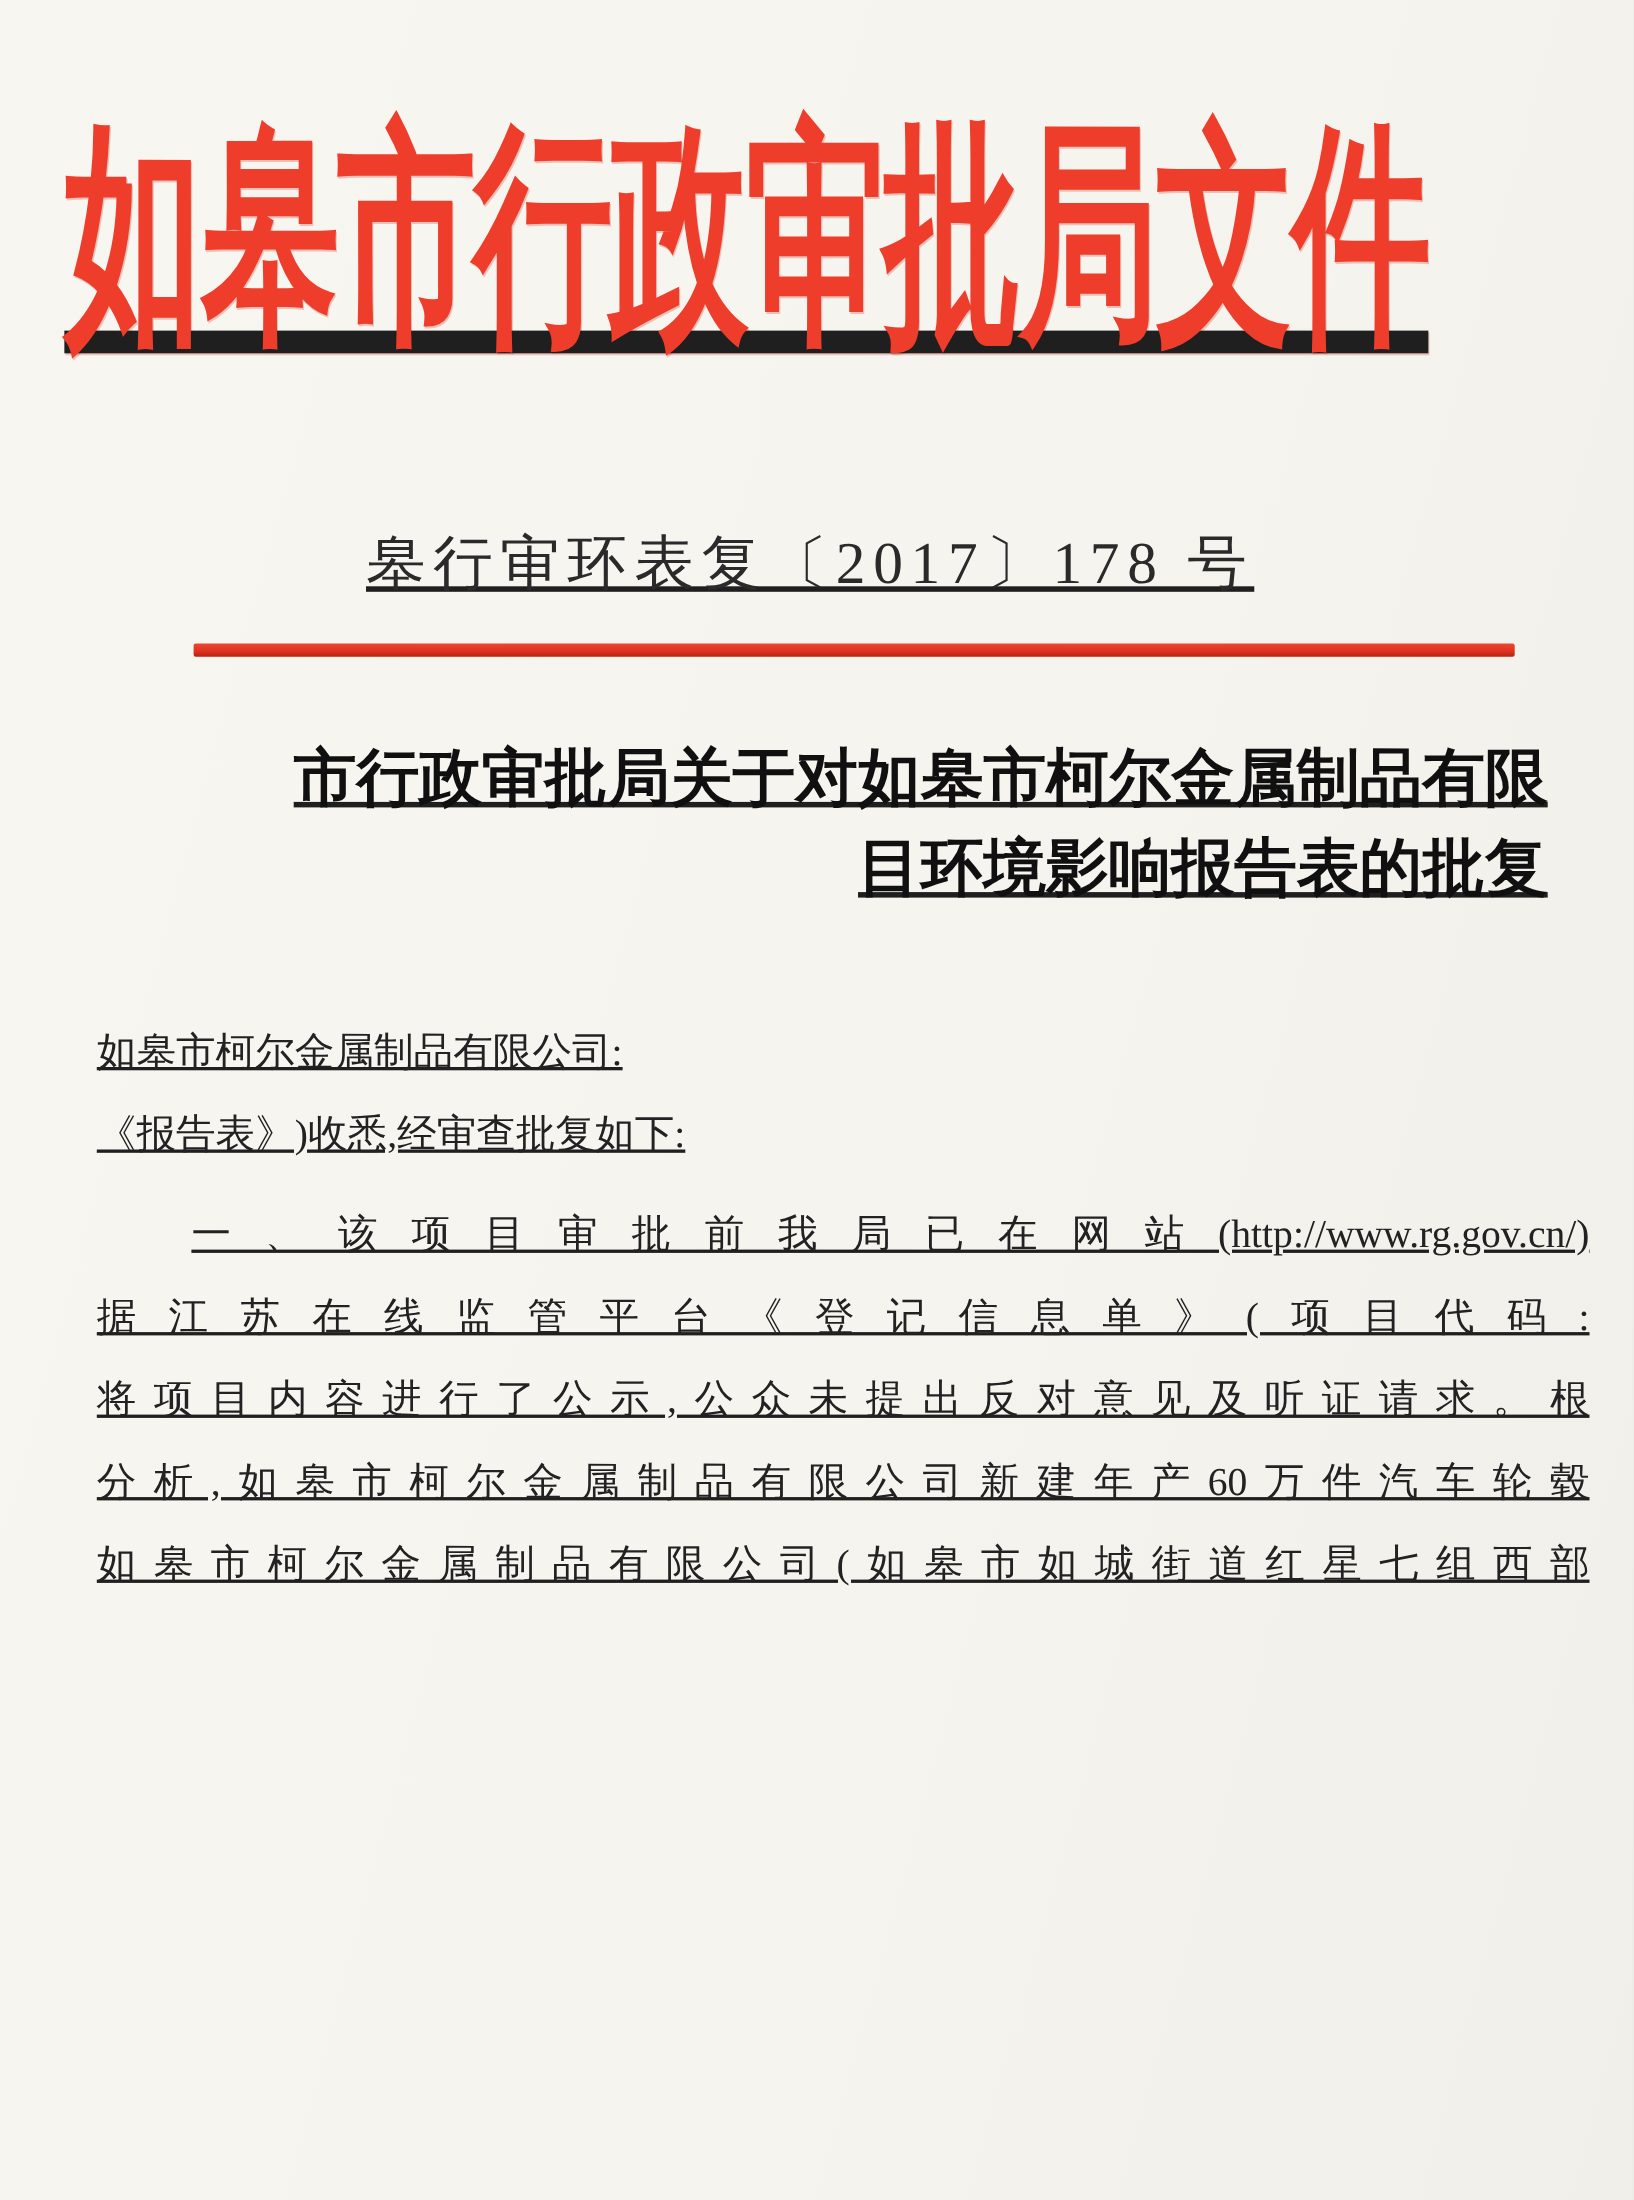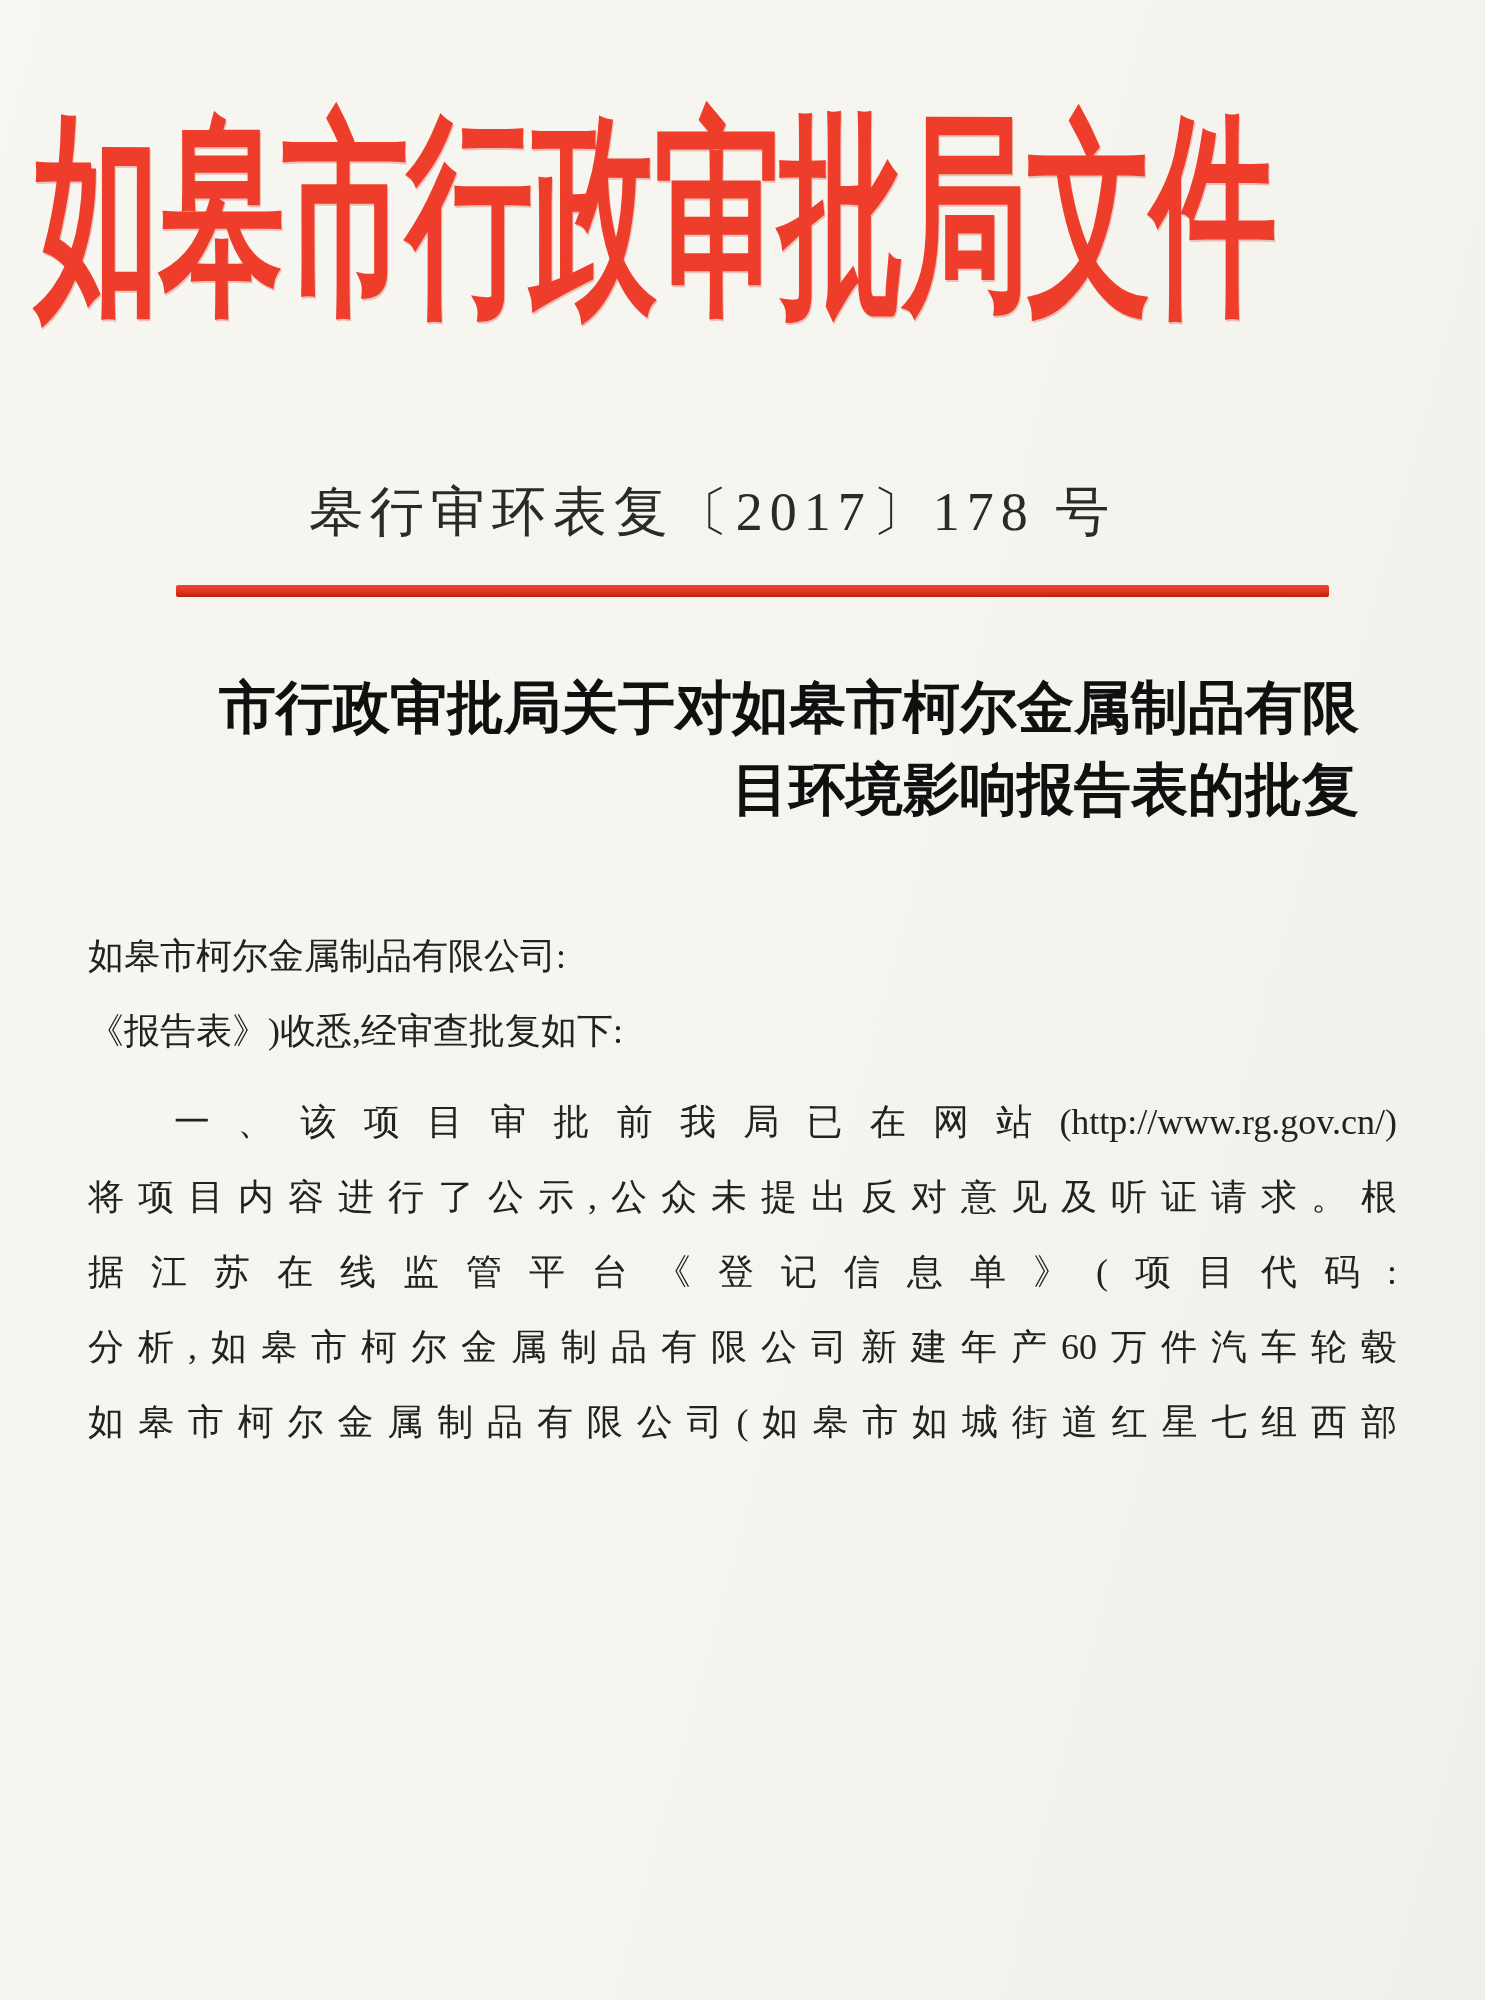--- a/index.html
+++ b/index.html
@@ -14,21 +14,22 @@
   }
   .page {
     position: relative;
     width: 1485px;
     height: 2000px;
     overflow: hidden;
     background: linear-gradient(105deg, #f8f6f1 0%, #f6f4ef 55%, #f1efe9 100%);
     color: #1f1f1f;
   }
   .content {
-    padding: 0 88px 0 88px;
+    padding: 0 40px 0 88px;
+    text-decoration: underline;
   }
   
   .red-header {
     margin-top: 100px;
     height: 235px;
     display: flex;
     align-items: center;
     justify-content: center;
     position: relative;
     left: -88px;
@@ -119,20 +120,20 @@
 
     <h1 class="doc-title">
       <span class="title-line">市行政审批局关于对如皋市柯尔金属制品有限</span>
       <span class="title-line">目环境影响报告表的批复</span>
     </h1>
 
     <div class="body-text">
       <p class="line">如皋市柯尔金属制品有限公司:</p>
       <p class="line">《报告表》)收悉,经审查批复如下:</p>
       <p class="line fill indent para-gap">一、该项目审批前我局已在网站(http://www.rg.gov.cn/)</p>
+      <p class="line fill">据江苏在线监管平台《登记信息单》(项目代码:</p>
       <p class="line fill">将项目内容进行了公示,公众未提出反对意见及听证请求。根</p>
-      <p class="line fill">据江苏在线监管平台《登记信息单》(项目代码:</p>
       <p class="line fill">分析,如皋市柯尔金属制品有限公司新建年产60万件汽车轮毂</p>
       <p class="line fill">如皋市柯尔金属制品有限公司(如皋市如城街道红星七组西部</p>
     </div>
 
   </div>
 </div>
 
 </body></html>

